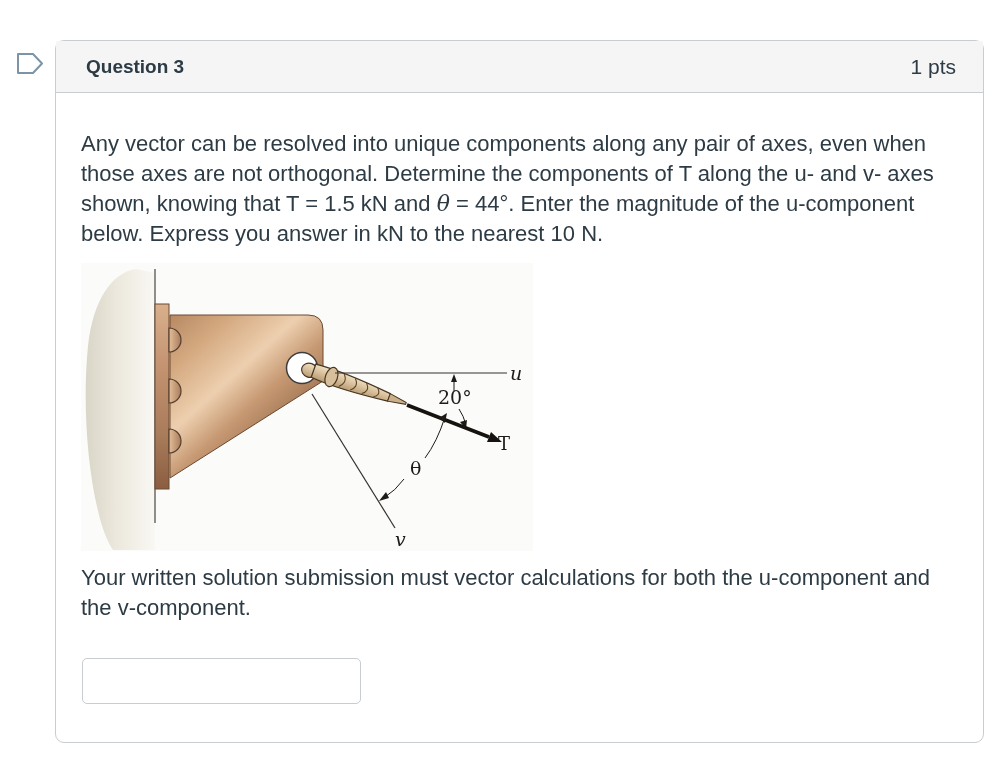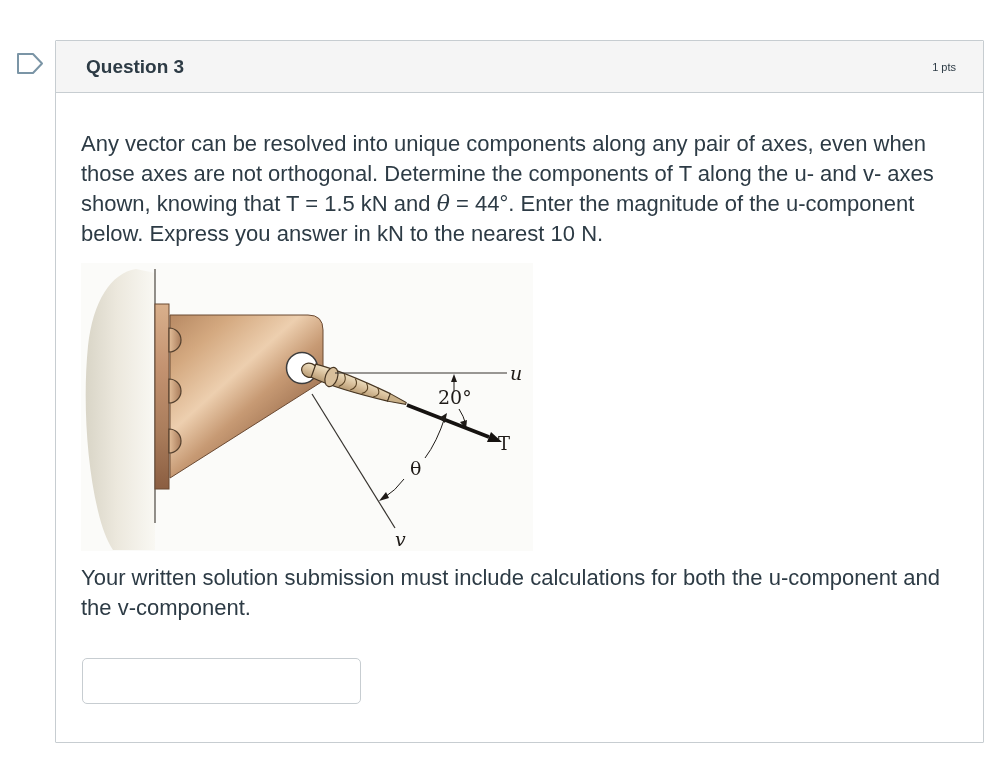--- a/index.html
+++ b/index.html
@@ -21,21 +21,21 @@
   }
 
   .card {
     position: absolute;
     left: 55px;
     top: 40px;
     width: 929px;
     height: 703px;
     background: #FFFFFF;
     border: 1px solid #C7CDD1;
-    border-radius: 1px;
+    border-radius: 9px;
     box-sizing: border-box;
   }
 
   .card-header {
     display: flex;
     justify-content: space-between;
     align-items: center;
     height: 52px;
     background: #F5F5F5;
     border-bottom: 1px solid #C7CDD1;
@@ -43,21 +43,21 @@
     box-sizing: border-box;
     border-radius: 2px 2px 0 0;
   }
   .question-title {
     margin: 0;
     font-size: 19px;
     font-weight: bold;
     color: #2D3B45;
   }
   .question-points {
-    font-size: 11px;
+    font-size: 21px;
     color: #2D3B45;
   }
 
   .para {
     position: absolute;
     left: 25px;
     width: 875px;
     margin: 0;
     font-size: 22px;
     line-height: 30px;
@@ -197,18 +197,18 @@
         <path d="M442,416 Q434,441 422,457" fill="none" stroke="#1E1A17" stroke-width="1"></path>
         <polygon points="444,412 436,417 442,422" fill="#1E1A17"></polygon>
         <text x="407" y="474" font-size="19" class="fig-serif">θ</text>
         <path d="M401,478 Q392,490 382,496" fill="none" stroke="#1E1A17" stroke-width="1"></path>
         <polygon points="376,500 383,491 386,497" fill="#1E1A17"></polygon>
 
         <text x="392" y="545" font-size="19" class="fig-serif fig-italic">v</text>
       </svg>
     </div>
 
-    <p class="para p2">Your written solution submission must include calculations for both the u-component and the v-component.</p>
+    <p class="para p2">Your written solution submission must vector calculations for both the u-component and the v-component.</p>
 
     <input type="text" class="answer-input" placeholder="" style="">
 
   </section>
 </div>
 
 </body></html>

